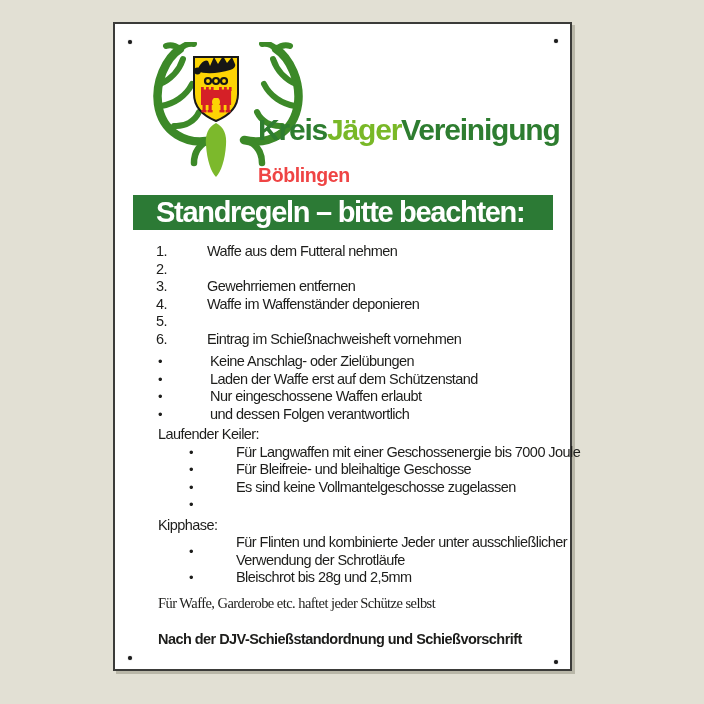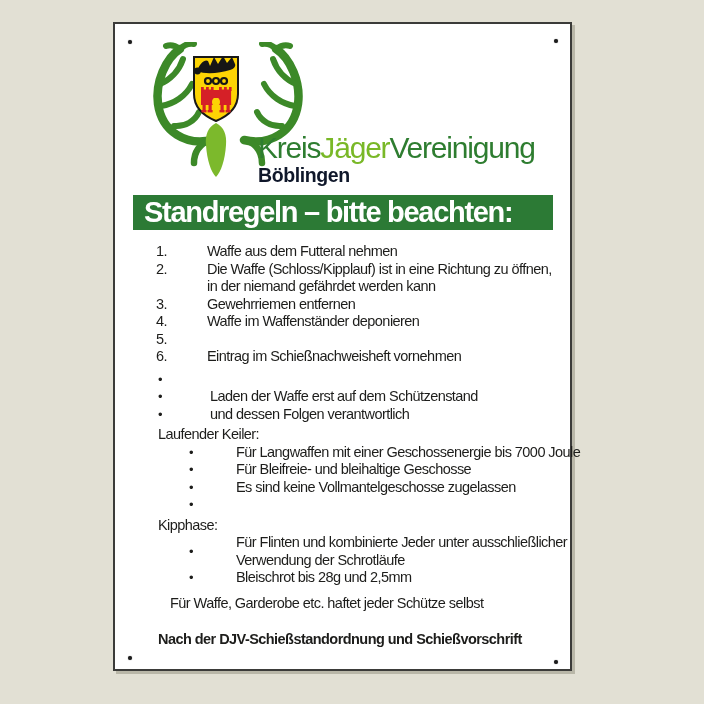--- a/index.html
+++ b/index.html
@@ -17,59 +17,59 @@
     position:absolute;width:4px;height:4px;border-radius:50%;
     background:#1c1c1c;box-shadow:0 0 1px #555;
   }
   .screw.tl{left:13px;top:16px;}
   .screw.tr{left:439px;top:15px;}
   .screw.bl{left:13px;top:632px;}
   .screw.br{left:439px;top:636px;}
 
   .logo-svg{position:absolute;left:35px;top:18px;width:160px;height:150px;}
   .brand{
-    position:absolute;left:143px;top:108px;
-    font-size:30px;font-weight:normal;letter-spacing:-1.2px;line-height:32px;
+    position:absolute;left:143px;top:90px;
+    font-size:30px;font-weight:bold;letter-spacing:-1.2px;line-height:32px;
     white-space:nowrap;
   }
   .brand .dark{color:#2e7d30;}
   .brand .light{color:#79b827;}
   .city{
     position:absolute;left:143px;top:140px;
-    font-size:19.5px;font-weight:bold;letter-spacing:-0.4px;color:#0f172a;
+    font-size:19.5px;font-weight:bold;letter-spacing:-0.4px;color:#ef4444;
     white-space:nowrap;
   }
 
   .banner{
     position:absolute;left:18px;top:171px;width:420px;height:35px;
     background:#2c7a35;display:flex;align-items:center;
   }
   .banner span{
     color:#ffffff;font-size:29px;font-weight:bold;letter-spacing:-1.3px;
-    padding-left:11px;white-space:nowrap;
+    padding-left:23px;white-space:nowrap;
   }
 
   .content{
     position:absolute;left:41px;top:219px;width:406px;
     font-size:14.5px;line-height:17.5px;letter-spacing:-0.55px;color:#1d1d1b;
   }
   .row{display:flex;white-space:nowrap;}
   .row .num{width:18px;flex:0 0 18px;}
   .row .lines div{white-space:nowrap;margin-left:33px;}
 
   .blist{margin-top:5px;}
   .blist .row .bullet{width:19px;flex:0 0 19px;text-align:left;padding-left:2px;}
   .bullet::before{content:"\2022";font-size:13px;}
 
   .section{margin-top:3px;}
   .section .heading{font-weight:normal;margin-left:2px;white-space:nowrap;}
   .section .row{margin-left:33px;align-items:center;}
   .section .row .bullet{width:14px;flex:0 0 14px;}
 
-  .footer1{margin-top:8px;margin-left:14px;white-space:nowrap;}
+  .footer1{margin-top:8px;margin-left:2px;white-space:nowrap;font-family:Liberation Serif, serif;}
   .footer2{margin-top:19px;margin-left:2px;font-weight:bold;white-space:nowrap;}
 </style>
 </head>
 <body>
 
 <div class="sign">
 
   <div class="screw tl"></div>
   <div class="screw tr"></div>
   <div class="screw bl"></div>
@@ -142,24 +142,20 @@
 
     <div class="nlist">
       <div class="row">
         <span class="num">1.</span>
         <span class="lines">
             <div>Waffe aus dem Futteral nehmen</div>
           </span>
       </div>
       <div class="row">
         <span class="num">2.</span>
-        <span class="lines">
-          <div>Die Waffe (Schloss/Kipplauf) ist in eine Richtung zu öffnen,</div>
-          <div>in der niemand gefährdet werden kann</div>
-        </span>
       </div>
       <div class="row">
         <span class="num">3.</span>
         <span class="lines">
             <div>Gewehrriemen entfernen</div>
           </span>
       </div>
       <div class="row">
         <span class="num">4.</span>
         <span class="lines">
@@ -173,25 +169,34 @@
         <span class="num">6.</span>
         <span class="lines">
             <div>Eintrag im Schießnachweisheft vornehmen</div>
           </span>
       </div>
     </div>
 
     <div class="blist">
       <div class="row">
         <span class="bullet"></span>
+        <span class="lines">
+            <div>Keine Anschlag- oder Zielübungen</div>
+          </span>
       </div>
       <div class="row">
         <span class="bullet"></span>
         <span class="lines">
             <div>Laden der Waffe erst auf dem Schützenstand</div>
+          </span>
+      </div>
+      <div class="row">
+        <span class="bullet"></span>
+        <span class="lines">
+            <div>Nur eingeschossene Waffen erlaubt</div>
           </span>
       </div>
       <div class="row">
         <span class="bullet"></span>
         <span class="lines">
           <div>und dessen Folgen verantwortlich</div>
         </span>
       </div>
     </div>
 

